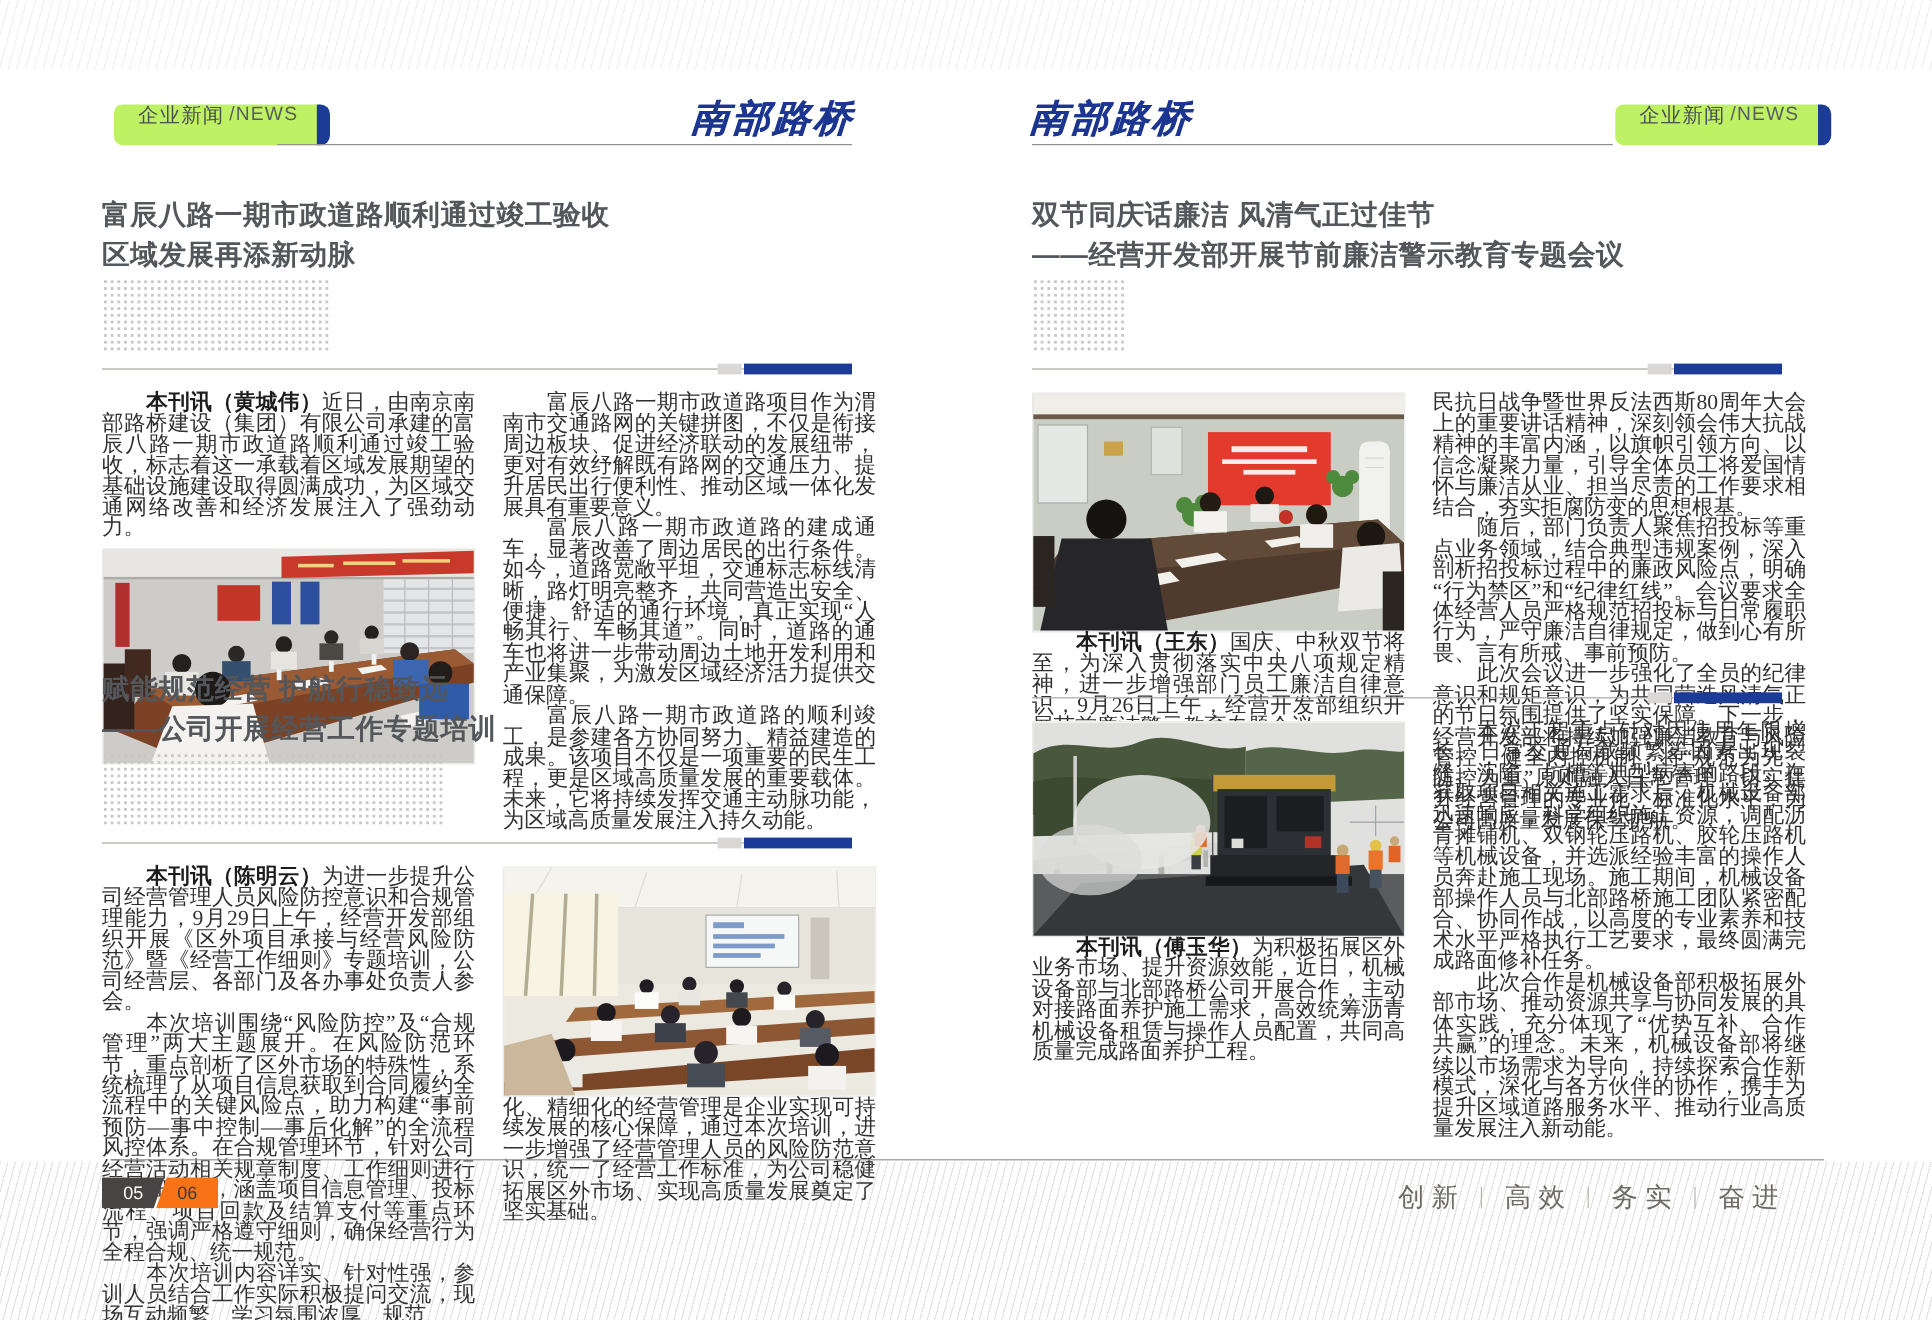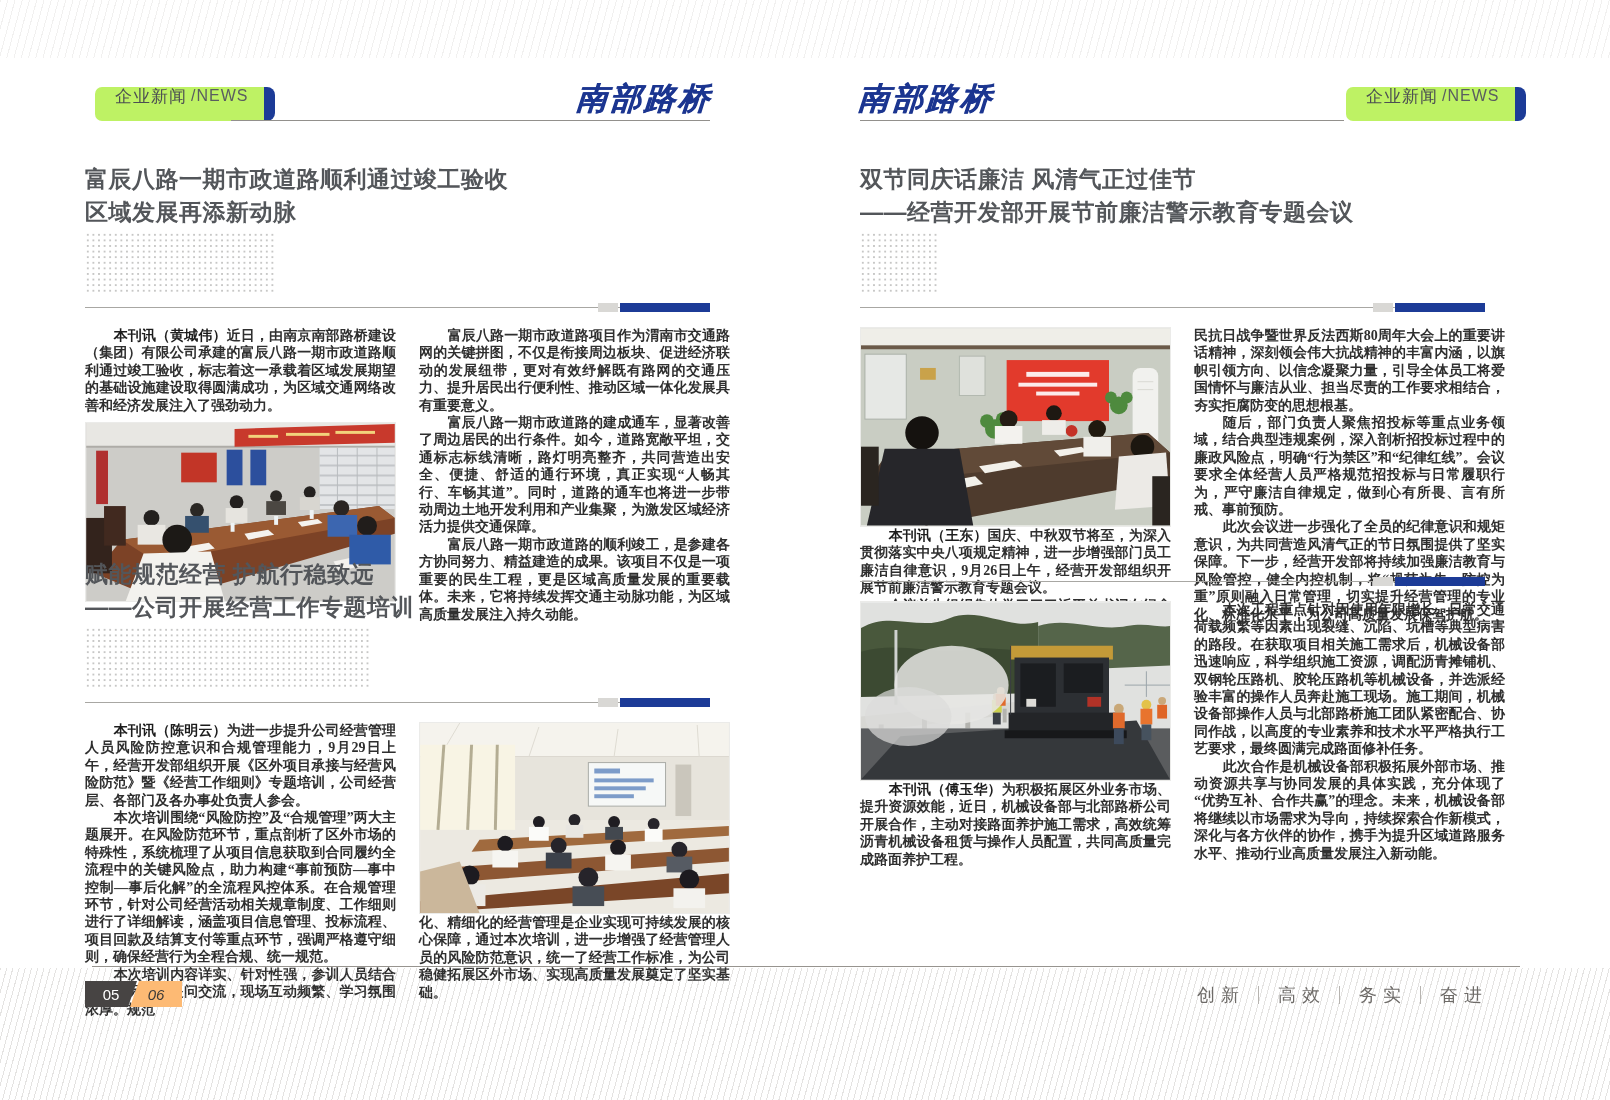--- a/index.html
+++ b/index.html
@@ -44,45 +44,44 @@
     background-image:radial-gradient(circle,#c7c7c6 1.1px,rgba(0,0,0,0) 1.3px);
     background-size:5.6px 5.6px;
   }
   .title-rule{position:relative;width:625px;height:9px;margin-top:9px;}
   .title-rule .line{position:absolute;left:0;top:4px;width:100%;height:1px;background:#a8a7a3;}
   .title-rule .seg-gray{position:absolute;right:92px;top:0;width:20px;height:9px;background:#d9d8d5;}
   .title-rule .seg-blue{position:absolute;right:0;top:0;width:90px;height:9px;background:#1c3b97;}
   .cols{display:flex;gap:23px;margin-top:15px;}
   .col{width:311px;}
   .col p{
-    margin:0;font-size:14px;line-height:17.4px;color:#2f2f2f;
+    margin:0;font-size:18px;line-height:17.4px;color:#2f2f2f;
     font-family:"Liberation Serif","DejaVu Serif",serif;
-    text-align:justify;text-indent:2.05em;font-weight:bold;
+    text-align:justify;text-indent:2.05em;
   }
   .col p b{font-family:"Liberation Sans","DejaVu Sans",sans-serif;color:#1c1c1c;}
   .col p.noindent{text-indent:0;}
   .photo-frame{width:311px;background:#f6f6f5;border:1px solid #ebebe9;box-sizing:border-box;}
   .photo-frame svg{display:block;width:100%;height:100%;}
   .mt8{margin-top:8px;}
 
   
   .page-badges{position:absolute;left:85px;top:981px;display:flex;font-size:15px;}
   .badge-dark{
     width:52px;height:26px;background:#474443;color:#ffffff;
     display:flex;align-items:center;justify-content:center;
     clip-path:polygon(0 0,100% 0,calc(100% - 9px) 100%,0 100%);
   }
   .badge-light{
-    width:52px;height:26px;background:#fdba74;color:#3c3a38;margin-left:-7px;
+    width:52px;height:26px;background:#f97316;color:#3c3a38;margin-left:-7px;
     display:flex;align-items:center;justify-content:center;
     clip-path:polygon(9px 0,100% 0,100% 100%,0 100%);
-    font-style:italic;
   }
   .slogan{position:absolute;right:122px;top:983px;display:flex;align-items:center;gap:13px;}
-  .slogan .word{font-size:18px;color:#6e6b68;letter-spacing:6px;padding-left:6px;}
+  .slogan .word{font-size:22px;color:#6e6b68;letter-spacing:6px;padding-left:6px;}
   .slogan .sep{width:1px;height:18px;background:#b7b4b0;}
 </style>
 </head>
 <body>
 
 <div>
 
   <div class="stripe-top"></div>
 
   <div class="tab" style="left:95px;top:87px;">

